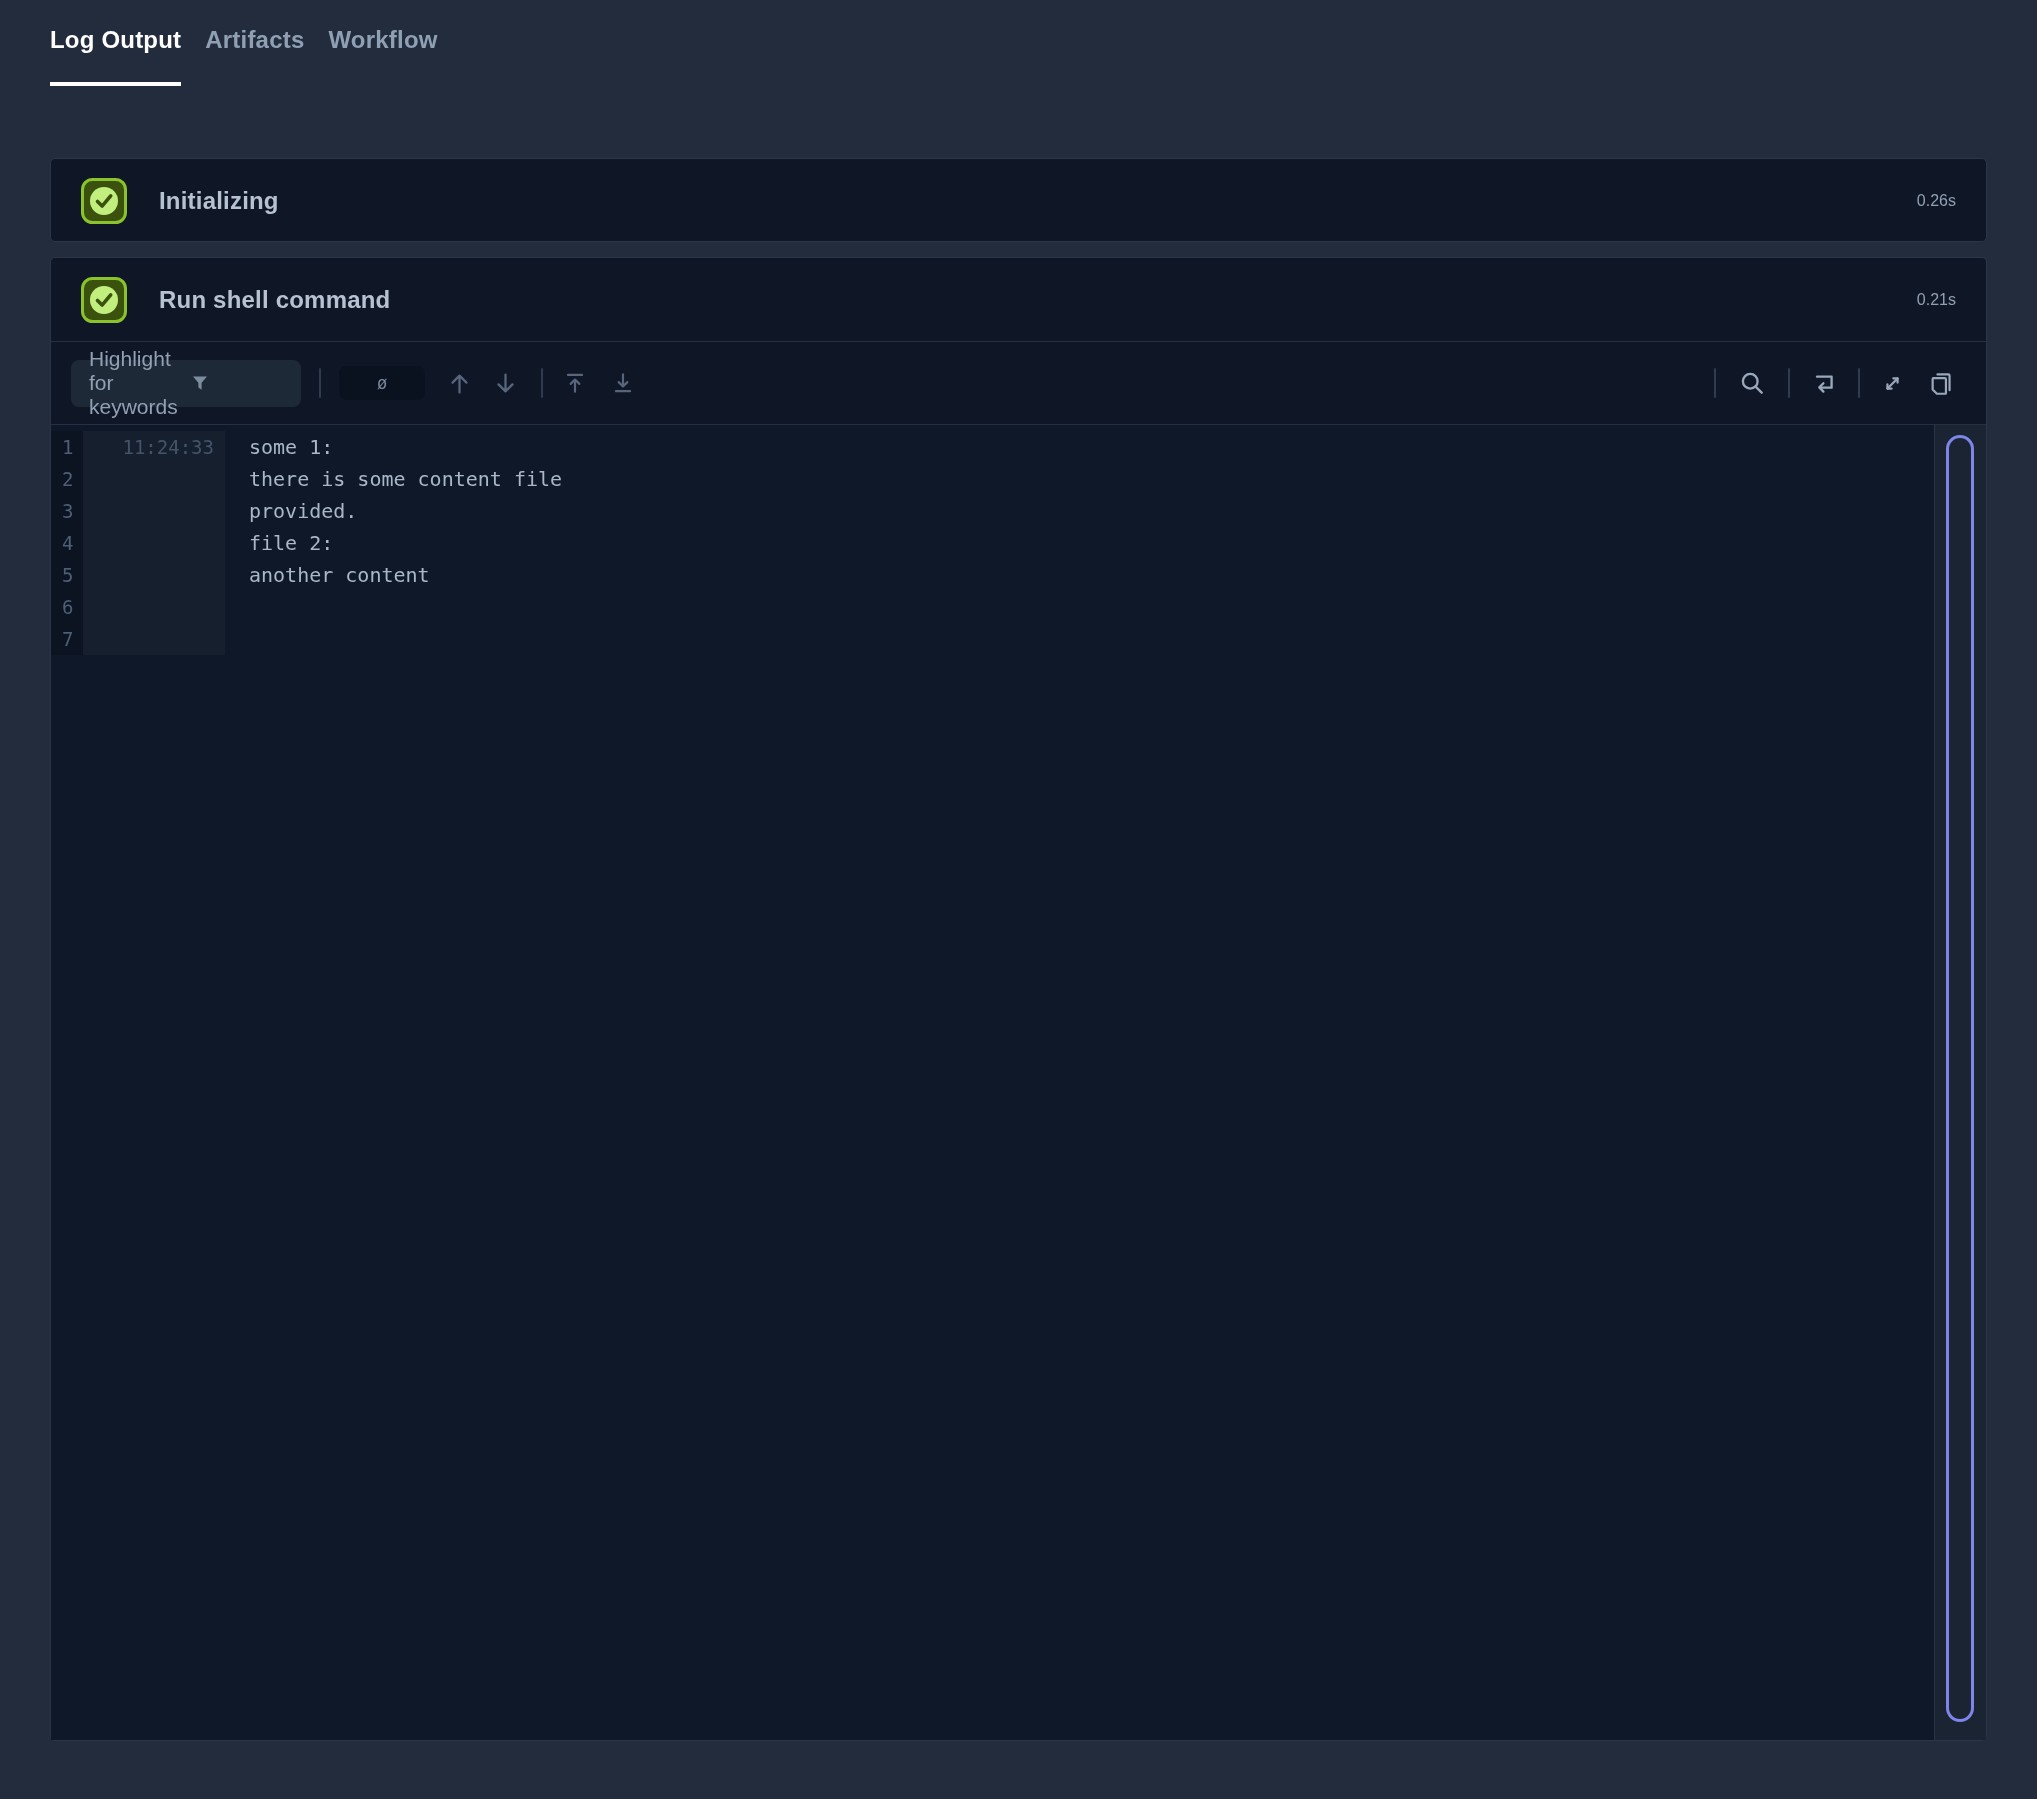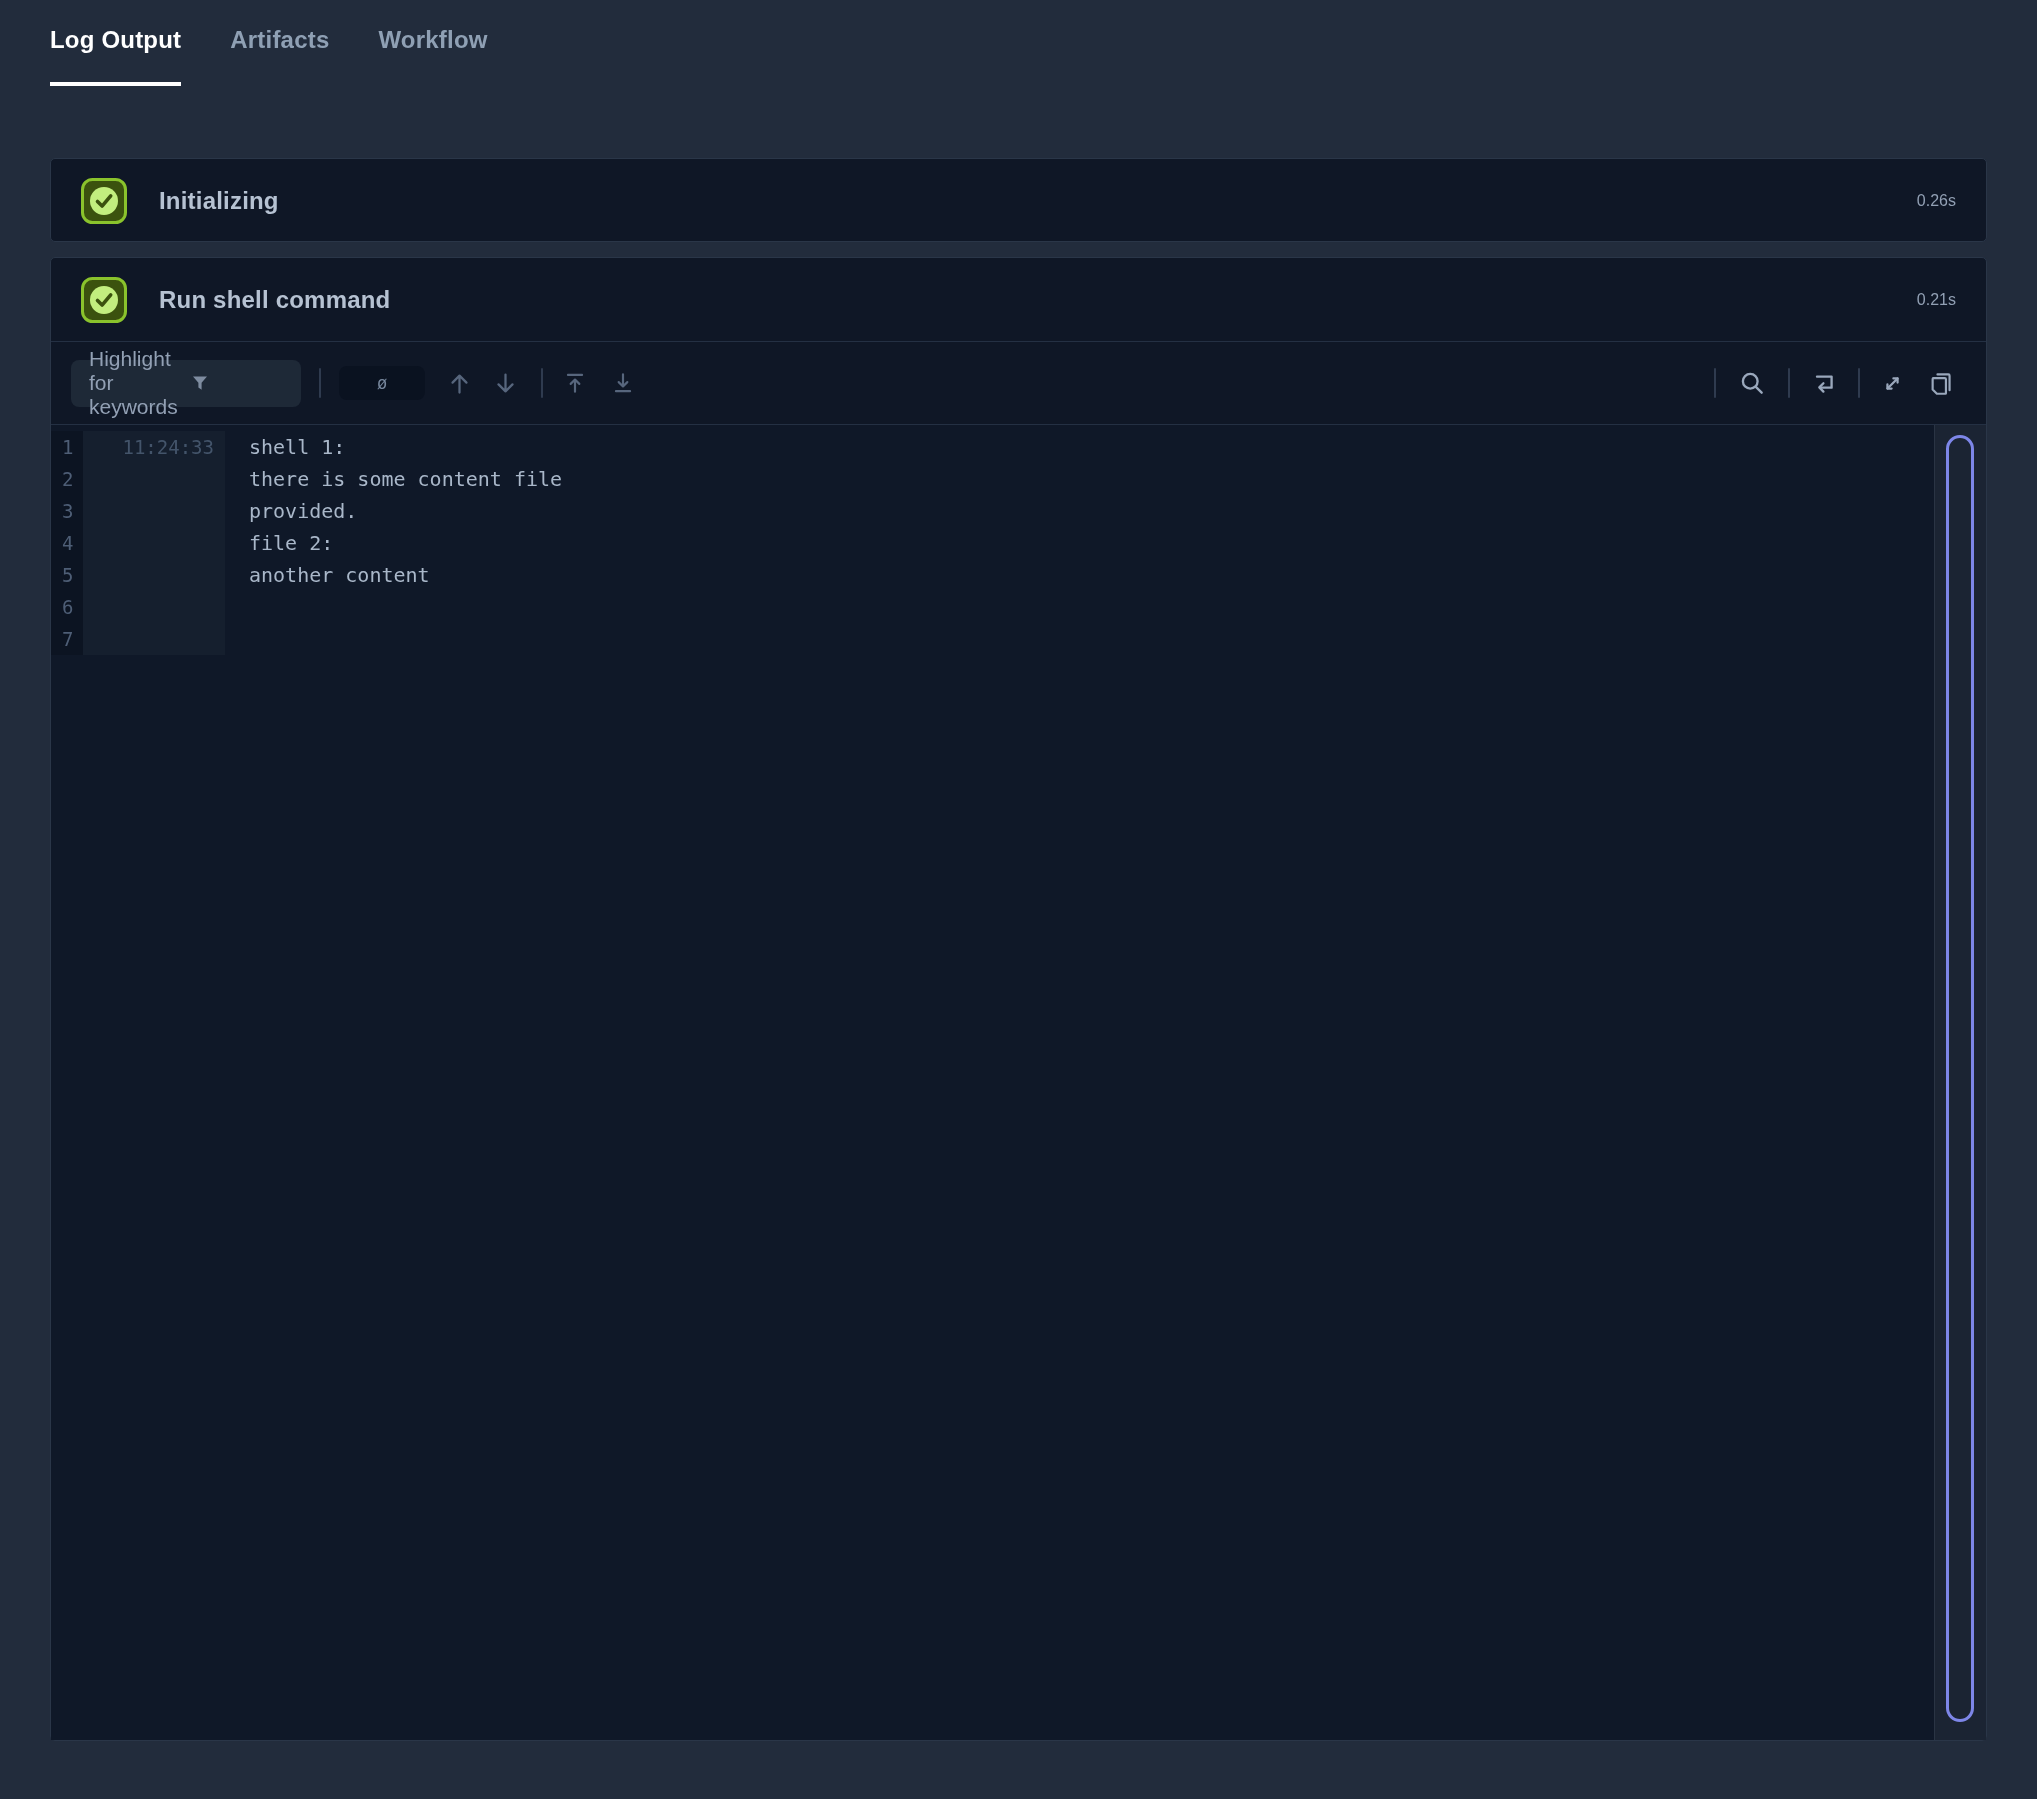--- a/index.html
+++ b/index.html
@@ -3,21 +3,21 @@
 <meta charset="utf-8">
 <style>
   * { margin:0; padding:0; box-sizing:border-box; }
   html,body { background:#222c3c; }
   .page {
     position:relative; width:2038px; height:1800px;
     background:#222c3c; overflow:hidden;
     font-family:"Liberation Sans", sans-serif;
   }
   
-  .tabs { position:absolute; left:50px; top:26px; display:flex; gap:49px; }
+  .tabs { position:absolute; left:50px; top:26px; display:flex; gap:24px; }
   .tab {
     font-size:24px; font-weight:700; color:#8fa0b4;
     padding-bottom:28px; border-bottom:4px solid transparent; cursor:pointer;
     letter-spacing:0.2px;
   }
   .tab.active { color:#ffffff; border-bottom-color:#ffffff; }
   
   .card {
     position:absolute; left:50px; width:1937px;
     background:#0f1726; border:1px solid #2a3648; border-radius:5px;
@@ -189,21 +189,21 @@
           <path d="M6 7.5h9.5a1 1 0 0 1 1 1v11.5a0.5 0.5 0 0 1-0.5 0.5H9l-3.5-3.5V8.5a1 1 0 0 1 0.5-1z"></path>
         </svg>
       </button>
     </div>
 
     <div class="log-area">
       <div class="log-content" id="log-lines">
   <div class="log-row">
     <span class="ln">1</span>
     <span class="ts">11:24:33</span>
-    <span class="lt">shell 1:</span>
+    <span class="lt">some 1:</span>
   </div>
 
   <div class="log-row">
     <span class="ln">2</span>
     <span class="ts"></span>
     <span class="lt">there is some content file</span>
   </div>
 
   <div class="log-row">
     <span class="ln">3</span>

